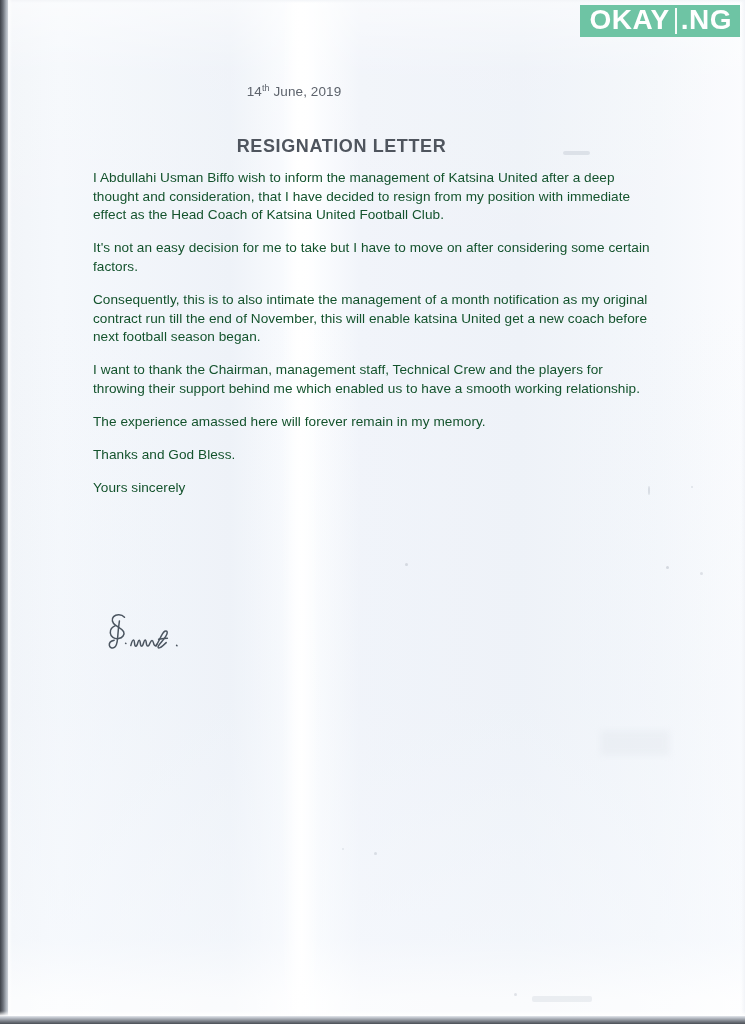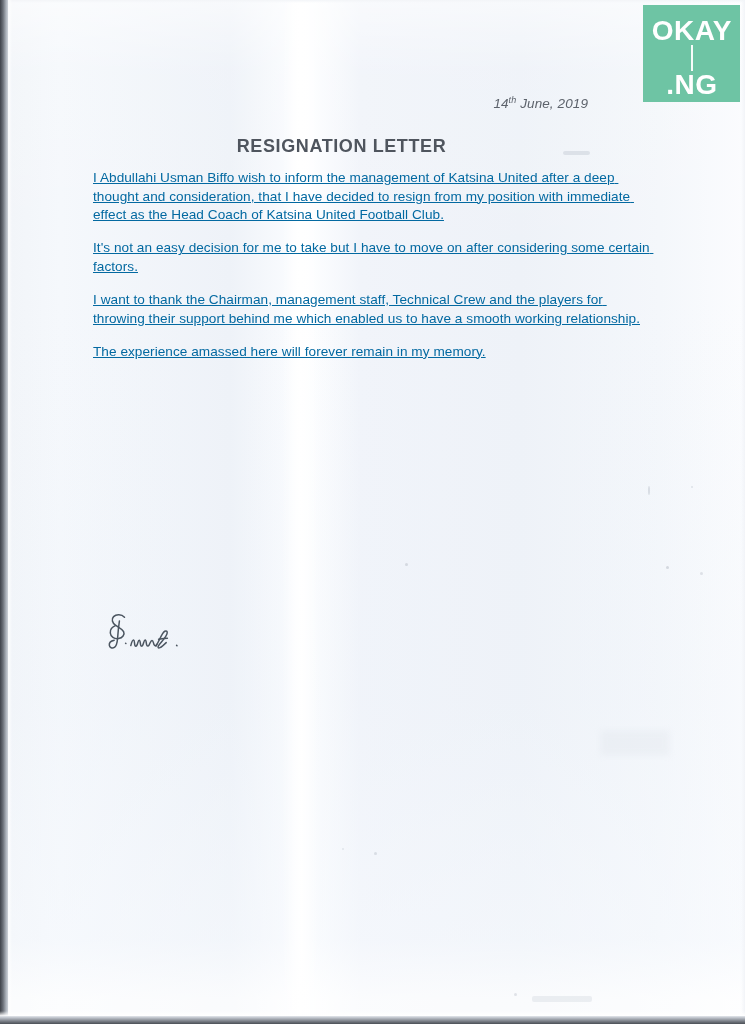--- a/index.html
+++ b/index.html
@@ -117,25 +117,24 @@
     border-radius: 2px;
     filter: blur(0.6px);
   }
 
   
   .watermark {
     position: absolute;
     right: 5px;
     top: 5px;
     display: flex;
-    align-items: center;
+    align-items: flex-end;
     background: #6ec4a4;
-    padding: 12px 8px 3px 9px;
+    padding: 1px 8px 3px 9px;
     line-height: 1;
-    flex-direction: column;
   }
   .watermark .wm-main,
   .watermark .wm-tld {
     color: #ffffff;
     font-family: "Liberation Sans", sans-serif;
     font-weight: bold;
     font-size: 28px;
     letter-spacing: 0.5px;
   }
   .watermark .wm-sep {
@@ -152,27 +151,26 @@
     left: 0;
     top: 0;
     width: 745px;
     height: 1024px;
     color: #595f68;
   }
 
   .date-line {
     position: absolute;
     left: 0;
-    top: 96px;
+    top: 84px;
     width: 588px;
-    text-align: right;
+    text-align: center;
     font-size: 13.5px;
     color: #5d636c;
     letter-spacing: .1px;
-    font-style: italic;
   }
   .date-line sup {
     font-size: 9px;
     vertical-align: super;
     line-height: 0;
   }
 
   .doc-title {
     position: absolute;
     left: 0;
@@ -188,25 +186,24 @@
   .body-block {
     position: absolute;
     left: 93px;
     top: 169px;
     width: 562px;
   }
 
   .para {
     font-size: 13.6px;
     line-height: 18.6px;
-    color: #0369a1;
+    color: #14532d;
     margin: 0 0 14.5px 0;
     letter-spacing: .05px;
     white-space: pre-wrap;
-    text-decoration: underline;
   }
 
   .closing {
     margin: 0 0 14px 0;
   }
 
   .sign-wrap {
     position: absolute;
     left: 93px;
     top: 612px;
@@ -254,22 +251,25 @@
 
   <div class="letter">
 
     <div class="date-line"><span>14</span><sup>th</sup><span> June, 2019</span></div>
 
     <div class="doc-title">RESIGNATION LETTER</div>
 
     <div class="body-block">
       <p class="para">I Abdullahi Usman Biffo wish to inform the management of Katsina United after a deep thought and consideration, that I have decided to resign from my position with immediate effect as the Head Coach of Katsina United Football Club.</p>
       <p class="para">It's not an easy decision for me to take but I have to move on after considering some certain factors.</p>
+      <p class="para">Consequently, this is to also intimate the management of a month notification as my original contract run till the end of November, this will enable katsina United get a new coach before next football season began.</p>
       <p class="para">I want to thank the Chairman, management staff, Technical Crew and the players for throwing their support behind me which enabled us to have a smooth working relationship.</p>
       <p class="para">The experience amassed here will forever remain in my memory.</p>
+      <p class="para">Thanks and God Bless.</p>
+      <p class="para closing">Yours sincerely</p>
     </div>
 
     <div class="sign-wrap">
       <svg class="signature-svg" width="115" height="45" viewBox="0 0 115 45" fill="none" xmlns="http://www.w3.org/2000/svg">
         <g stroke="#4b5560" stroke-width="1.5" stroke-linecap="round" stroke-linejoin="round" fill="none">
           <path d="M24.5 5.2 C21.5 2.1 16.2 2.0 13.6 4.6 C11.0 7.2 12.4 11.0 15.4 13.2 C18.4 15.4 22.2 16.8 23.6 19.6 C25.1 22.6 22.4 26.0 18.6 26.6 C14.2 27.3 10.6 24.5 10.3 21.0 C10.0 17.4 12.6 14.6 16.0 13.4"></path>
           <path d="M19.4 9.0 C18.6 14.5 18.0 20.5 17.6 26.0 C17.3 30.2 16.9 33.8 14.4 35.4 C12.2 36.8 9.6 35.6 9.3 33.2 C9.0 30.6 11.4 28.8 14.2 28.2"></path>
           <path d="M25.6 31.2 L25.9 31.5"></path>
           <path d="M30.8 33.6 C31.6 30.4 32.6 27.8 33.6 28.0 C34.6 28.2 34.4 31.2 34.8 33.0 C35.2 34.8 36.4 34.6 37.2 32.6 C38.0 30.6 38.2 28.1 39.2 28.2 C40.2 28.3 40.2 31.0 40.6 32.8 C41.0 34.6 42.2 34.6 43.0 32.6 C43.8 30.6 44.2 28.0 45.2 28.1 C46.2 28.2 46.2 30.9 46.6 32.7 C47.0 34.5 48.2 34.6 49.2 32.8 C50.2 31.0 50.8 28.4 52.0 28.4 C53.2 28.4 53.4 31.0 54.0 32.6 C54.6 34.2 55.8 34.4 56.8 32.4"></path>
           <path d="M56.0 34.0 C58.6 30.0 60.4 25.0 62.6 21.6 C64.1 19.3 65.6 18.4 66.6 19.2 C67.6 20.0 67.0 22.4 65.6 24.6 C63.4 28.0 60.2 31.2 58.6 33.6 C57.4 35.4 58.2 36.4 60.0 35.6 C62.2 34.6 64.4 32.4 66.2 30.6"></path>

